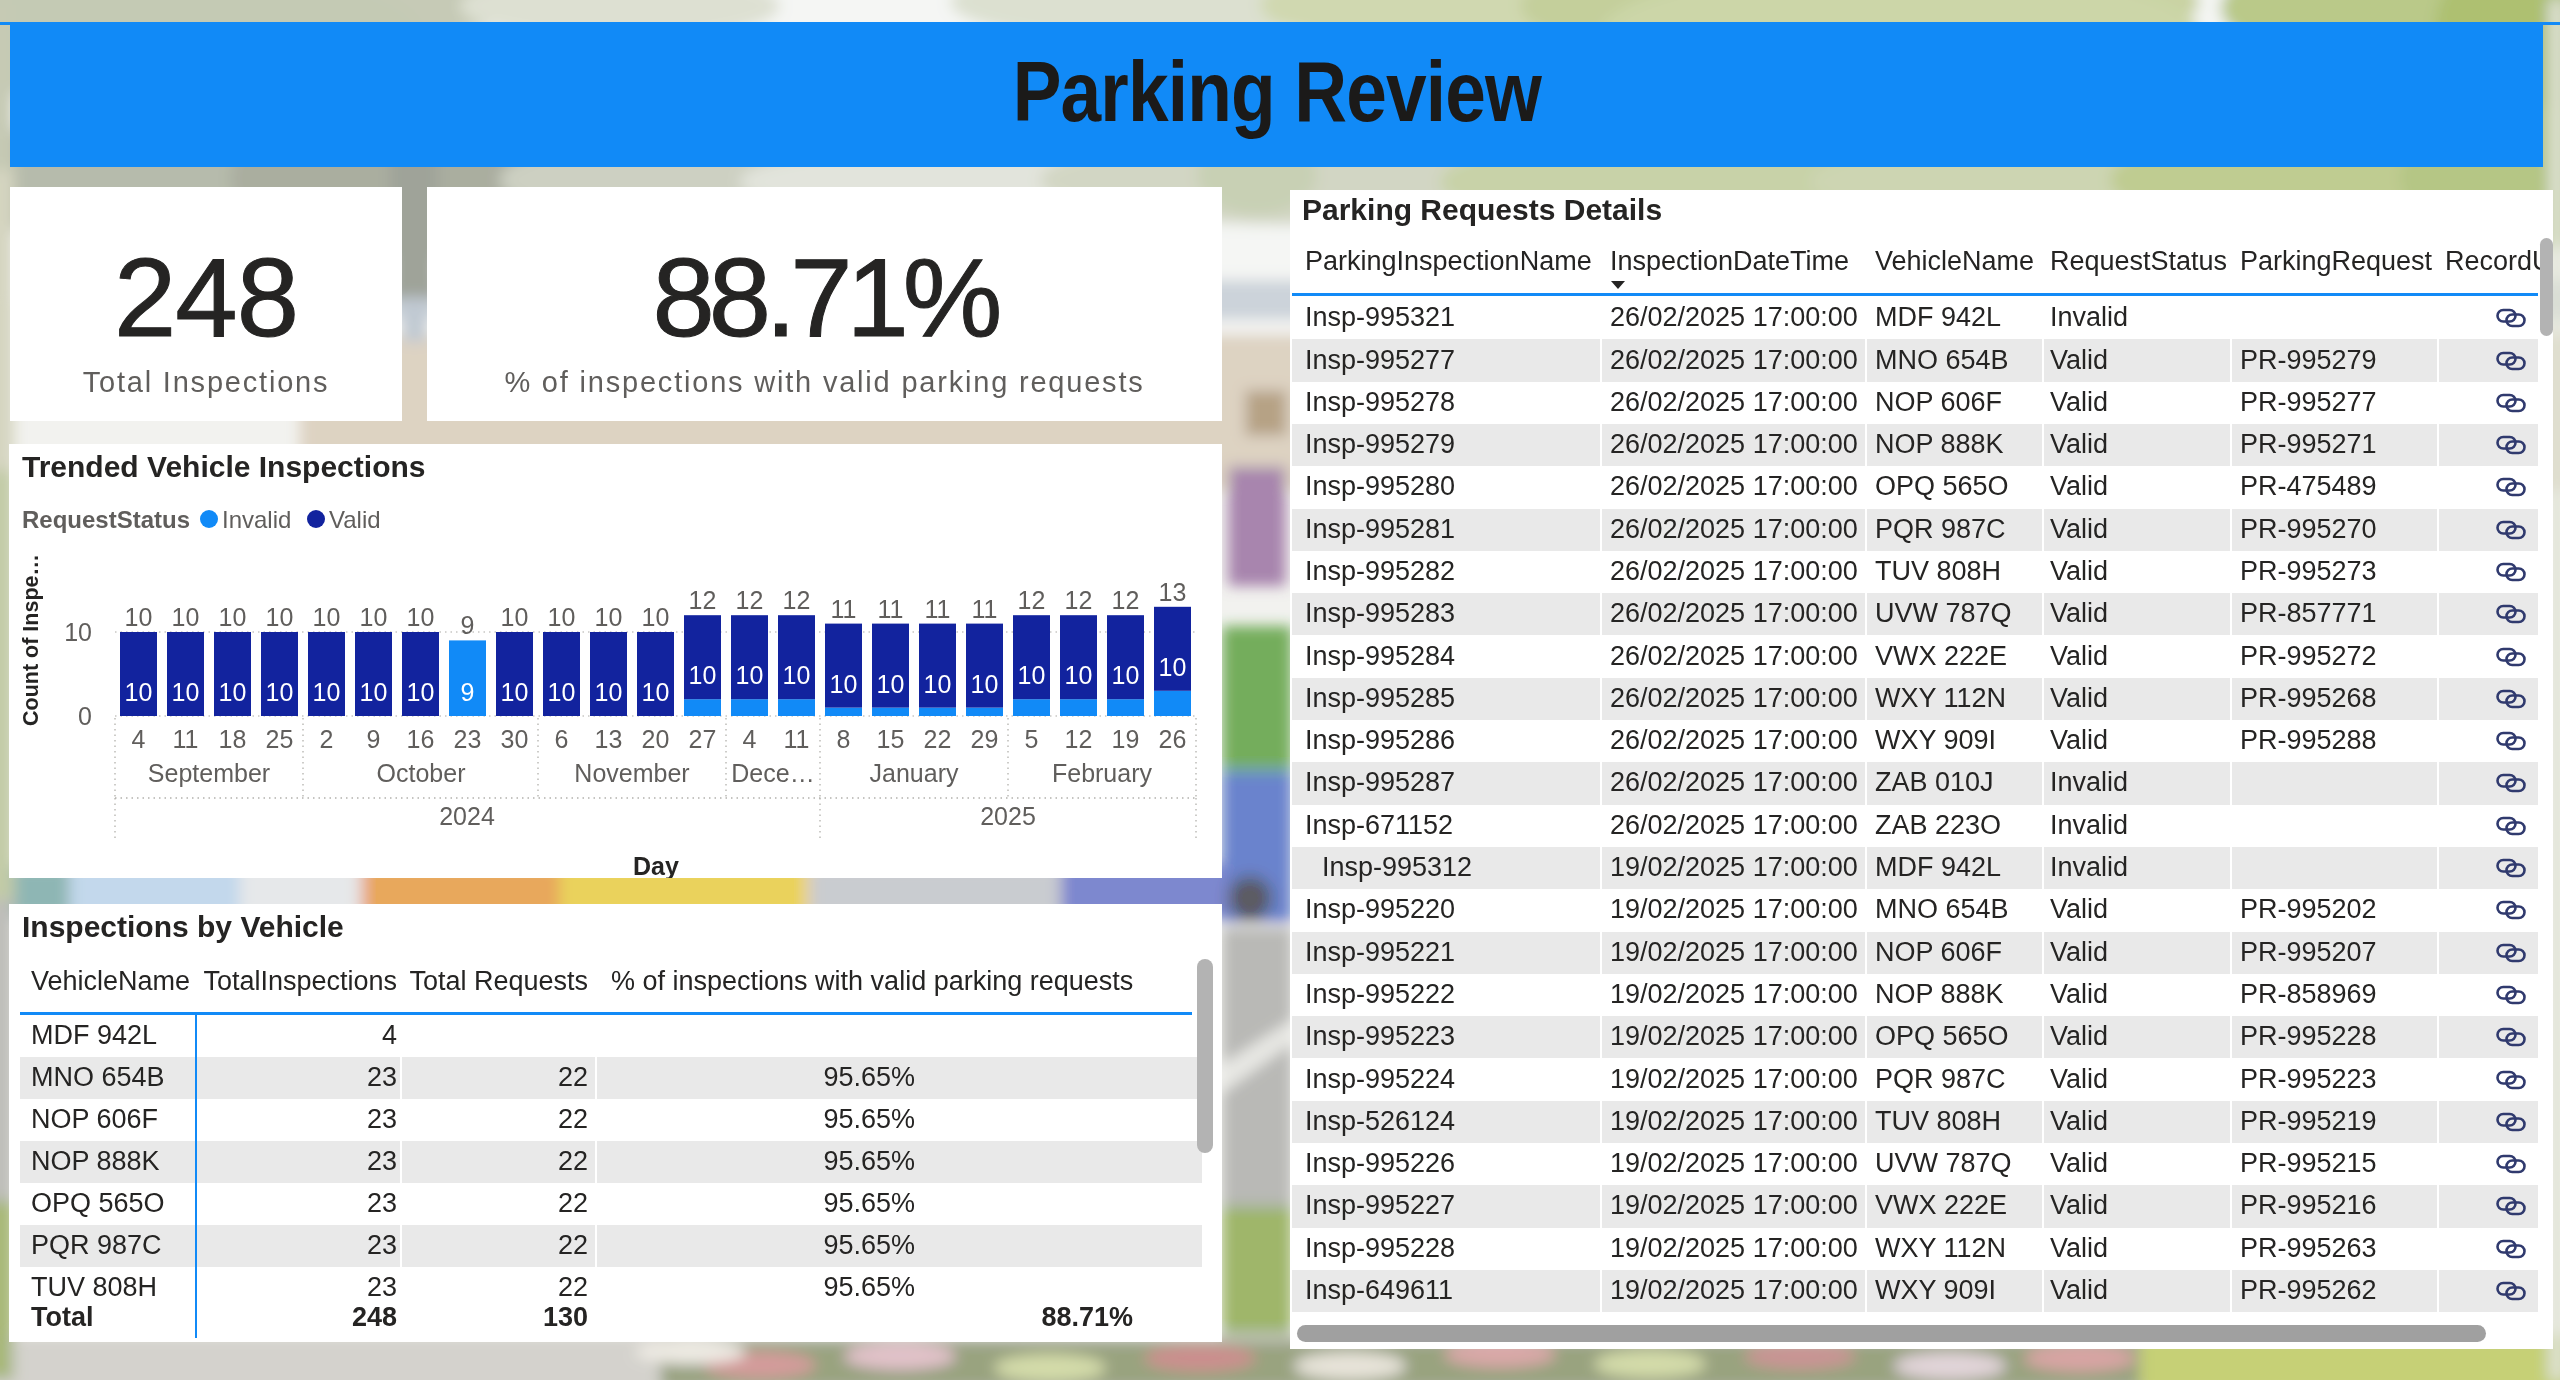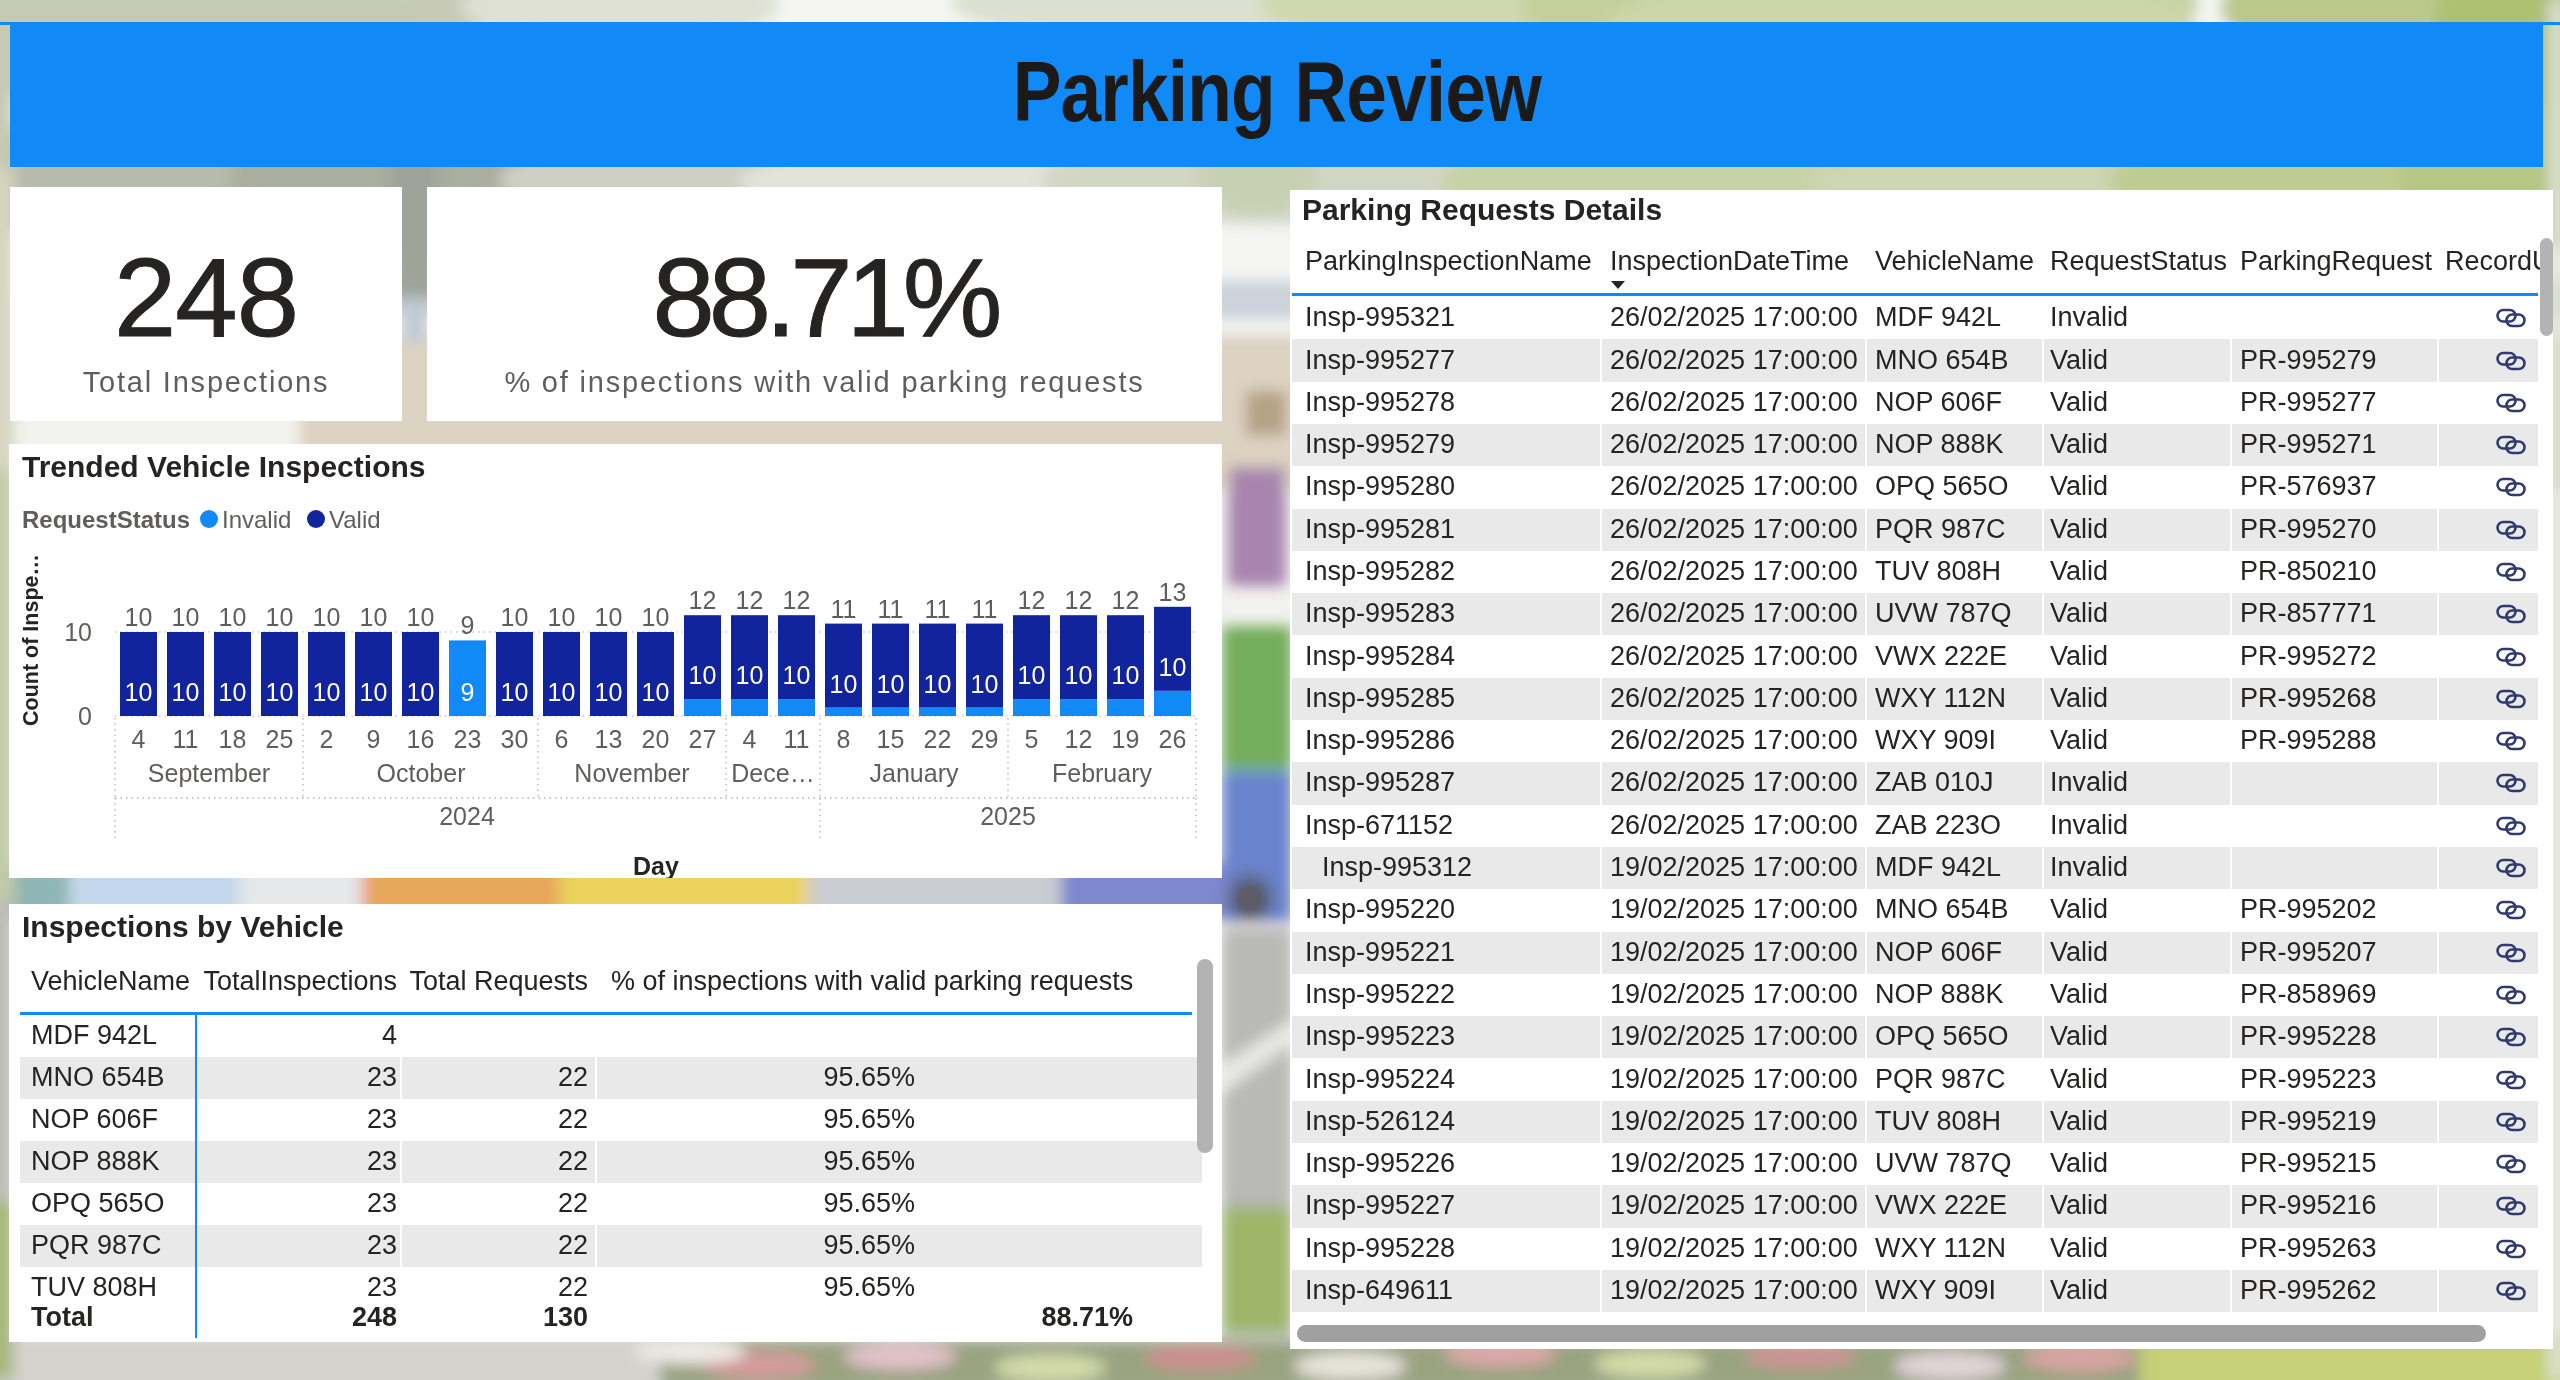--- a/index.html
+++ b/index.html
@@ -343,21 +343,21 @@
 <div class="cell" style="left:760px;top:239.0px">Valid</div>
 <div class="cell" style="left:950px;top:239.0px">PR-995271</div>
 <svg width="30" height="20" viewBox="0 0 30 20" style="position:absolute;left:1206px;top:245.0px">
       <rect x="10.5" y="6.5" width="18" height="11.5" rx="5.75" fill="none" stroke="#303a6e" stroke-width="2.6"></rect>
       <rect x="1.5" y="2" width="18" height="11.5" rx="5.75" fill="none" stroke="#303a6e" stroke-width="2.6"></rect>
     </svg>
 <div class="cell" style="left:15px;top:281.3px">Insp-995280</div>
 <div class="cell" style="left:320px;top:281.3px">26/02/2025 17:00:00</div>
 <div class="cell" style="left:585px;top:281.3px">OPQ 565O</div>
 <div class="cell" style="left:760px;top:281.3px">Valid</div>
-<div class="cell" style="left:950px;top:281.3px">PR-576937</div>
+<div class="cell" style="left:950px;top:281.3px">PR-475489</div>
 <svg width="30" height="20" viewBox="0 0 30 20" style="position:absolute;left:1206px;top:287.3px">
       <rect x="10.5" y="6.5" width="18" height="11.5" rx="5.75" fill="none" stroke="#303a6e" stroke-width="2.6"></rect>
       <rect x="1.5" y="2" width="18" height="11.5" rx="5.75" fill="none" stroke="#303a6e" stroke-width="2.6"></rect>
     </svg>
 <div style="position:absolute;left:2px;top:318.5px;width:308px;height:42.3px;background:#e9e9e9"></div>
 <div style="position:absolute;left:312px;top:318.5px;width:263px;height:42.3px;background:#e9e9e9"></div>
 <div style="position:absolute;left:577px;top:318.5px;width:175px;height:42.3px;background:#e9e9e9"></div>
 <div style="position:absolute;left:754px;top:318.5px;width:186px;height:42.3px;background:#e9e9e9"></div>
 <div style="position:absolute;left:942px;top:318.5px;width:205px;height:42.3px;background:#e9e9e9"></div>
 <div style="position:absolute;left:1149px;top:318.5px;width:99px;height:42.3px;background:#e9e9e9"></div>
@@ -367,21 +367,21 @@
 <div class="cell" style="left:760px;top:323.6px">Valid</div>
 <div class="cell" style="left:950px;top:323.6px">PR-995270</div>
 <svg width="30" height="20" viewBox="0 0 30 20" style="position:absolute;left:1206px;top:329.6px">
       <rect x="10.5" y="6.5" width="18" height="11.5" rx="5.75" fill="none" stroke="#303a6e" stroke-width="2.6"></rect>
       <rect x="1.5" y="2" width="18" height="11.5" rx="5.75" fill="none" stroke="#303a6e" stroke-width="2.6"></rect>
     </svg>
 <div class="cell" style="left:15px;top:365.9px">Insp-995282</div>
 <div class="cell" style="left:320px;top:365.9px">26/02/2025 17:00:00</div>
 <div class="cell" style="left:585px;top:365.9px">TUV 808H</div>
 <div class="cell" style="left:760px;top:365.9px">Valid</div>
-<div class="cell" style="left:950px;top:365.9px">PR-850210</div>
+<div class="cell" style="left:950px;top:365.9px">PR-995273</div>
 <svg width="30" height="20" viewBox="0 0 30 20" style="position:absolute;left:1206px;top:371.9px">
       <rect x="10.5" y="6.5" width="18" height="11.5" rx="5.75" fill="none" stroke="#303a6e" stroke-width="2.6"></rect>
       <rect x="1.5" y="2" width="18" height="11.5" rx="5.75" fill="none" stroke="#303a6e" stroke-width="2.6"></rect>
     </svg>
 <div style="position:absolute;left:2px;top:403.1px;width:308px;height:42.3px;background:#e9e9e9"></div>
 <div style="position:absolute;left:312px;top:403.1px;width:263px;height:42.3px;background:#e9e9e9"></div>
 <div style="position:absolute;left:577px;top:403.1px;width:175px;height:42.3px;background:#e9e9e9"></div>
 <div style="position:absolute;left:754px;top:403.1px;width:186px;height:42.3px;background:#e9e9e9"></div>
 <div style="position:absolute;left:942px;top:403.1px;width:205px;height:42.3px;background:#e9e9e9"></div>
 <div style="position:absolute;left:1149px;top:403.1px;width:99px;height:42.3px;background:#e9e9e9"></div>

